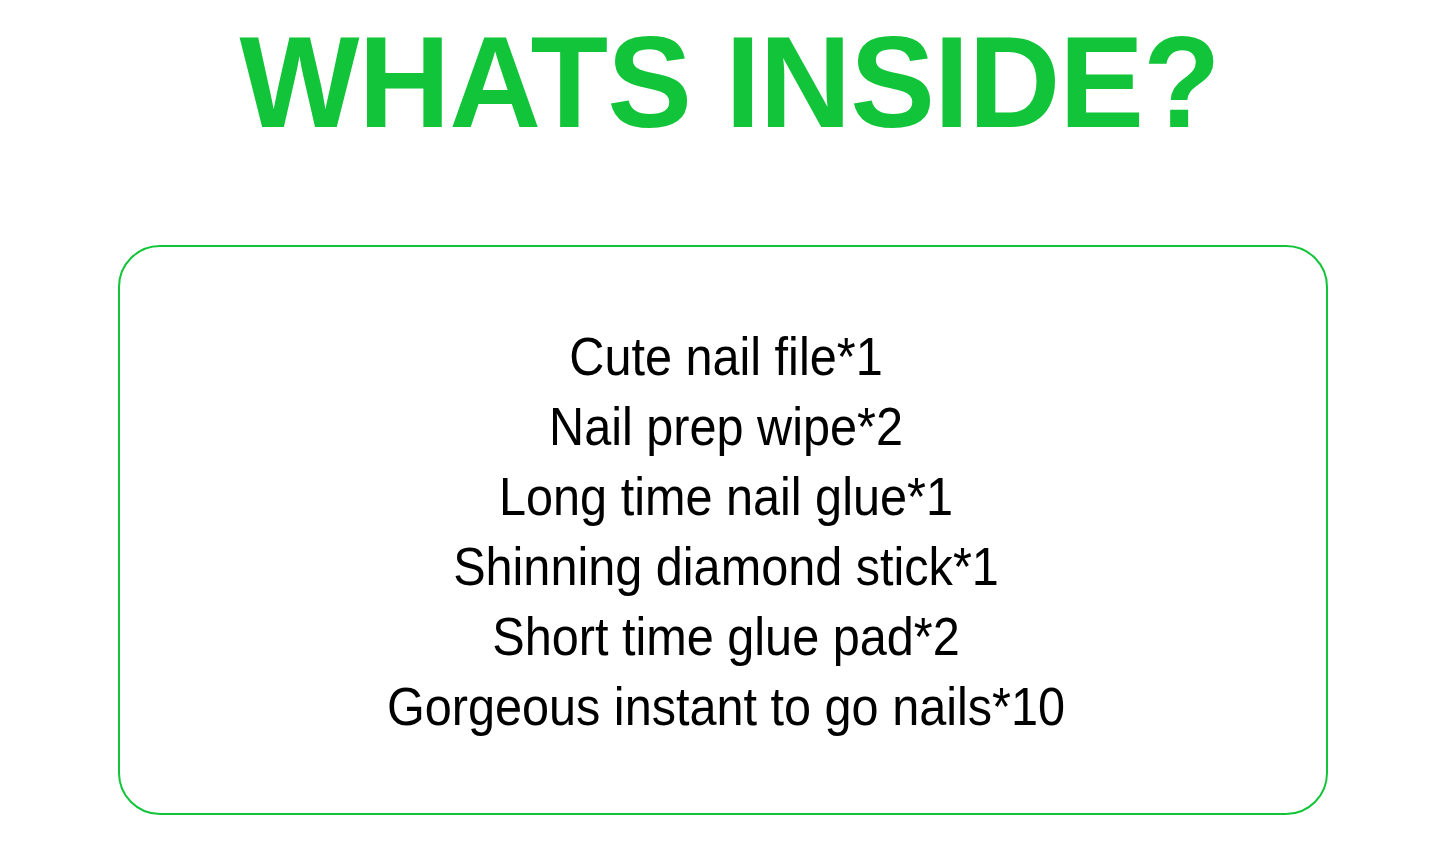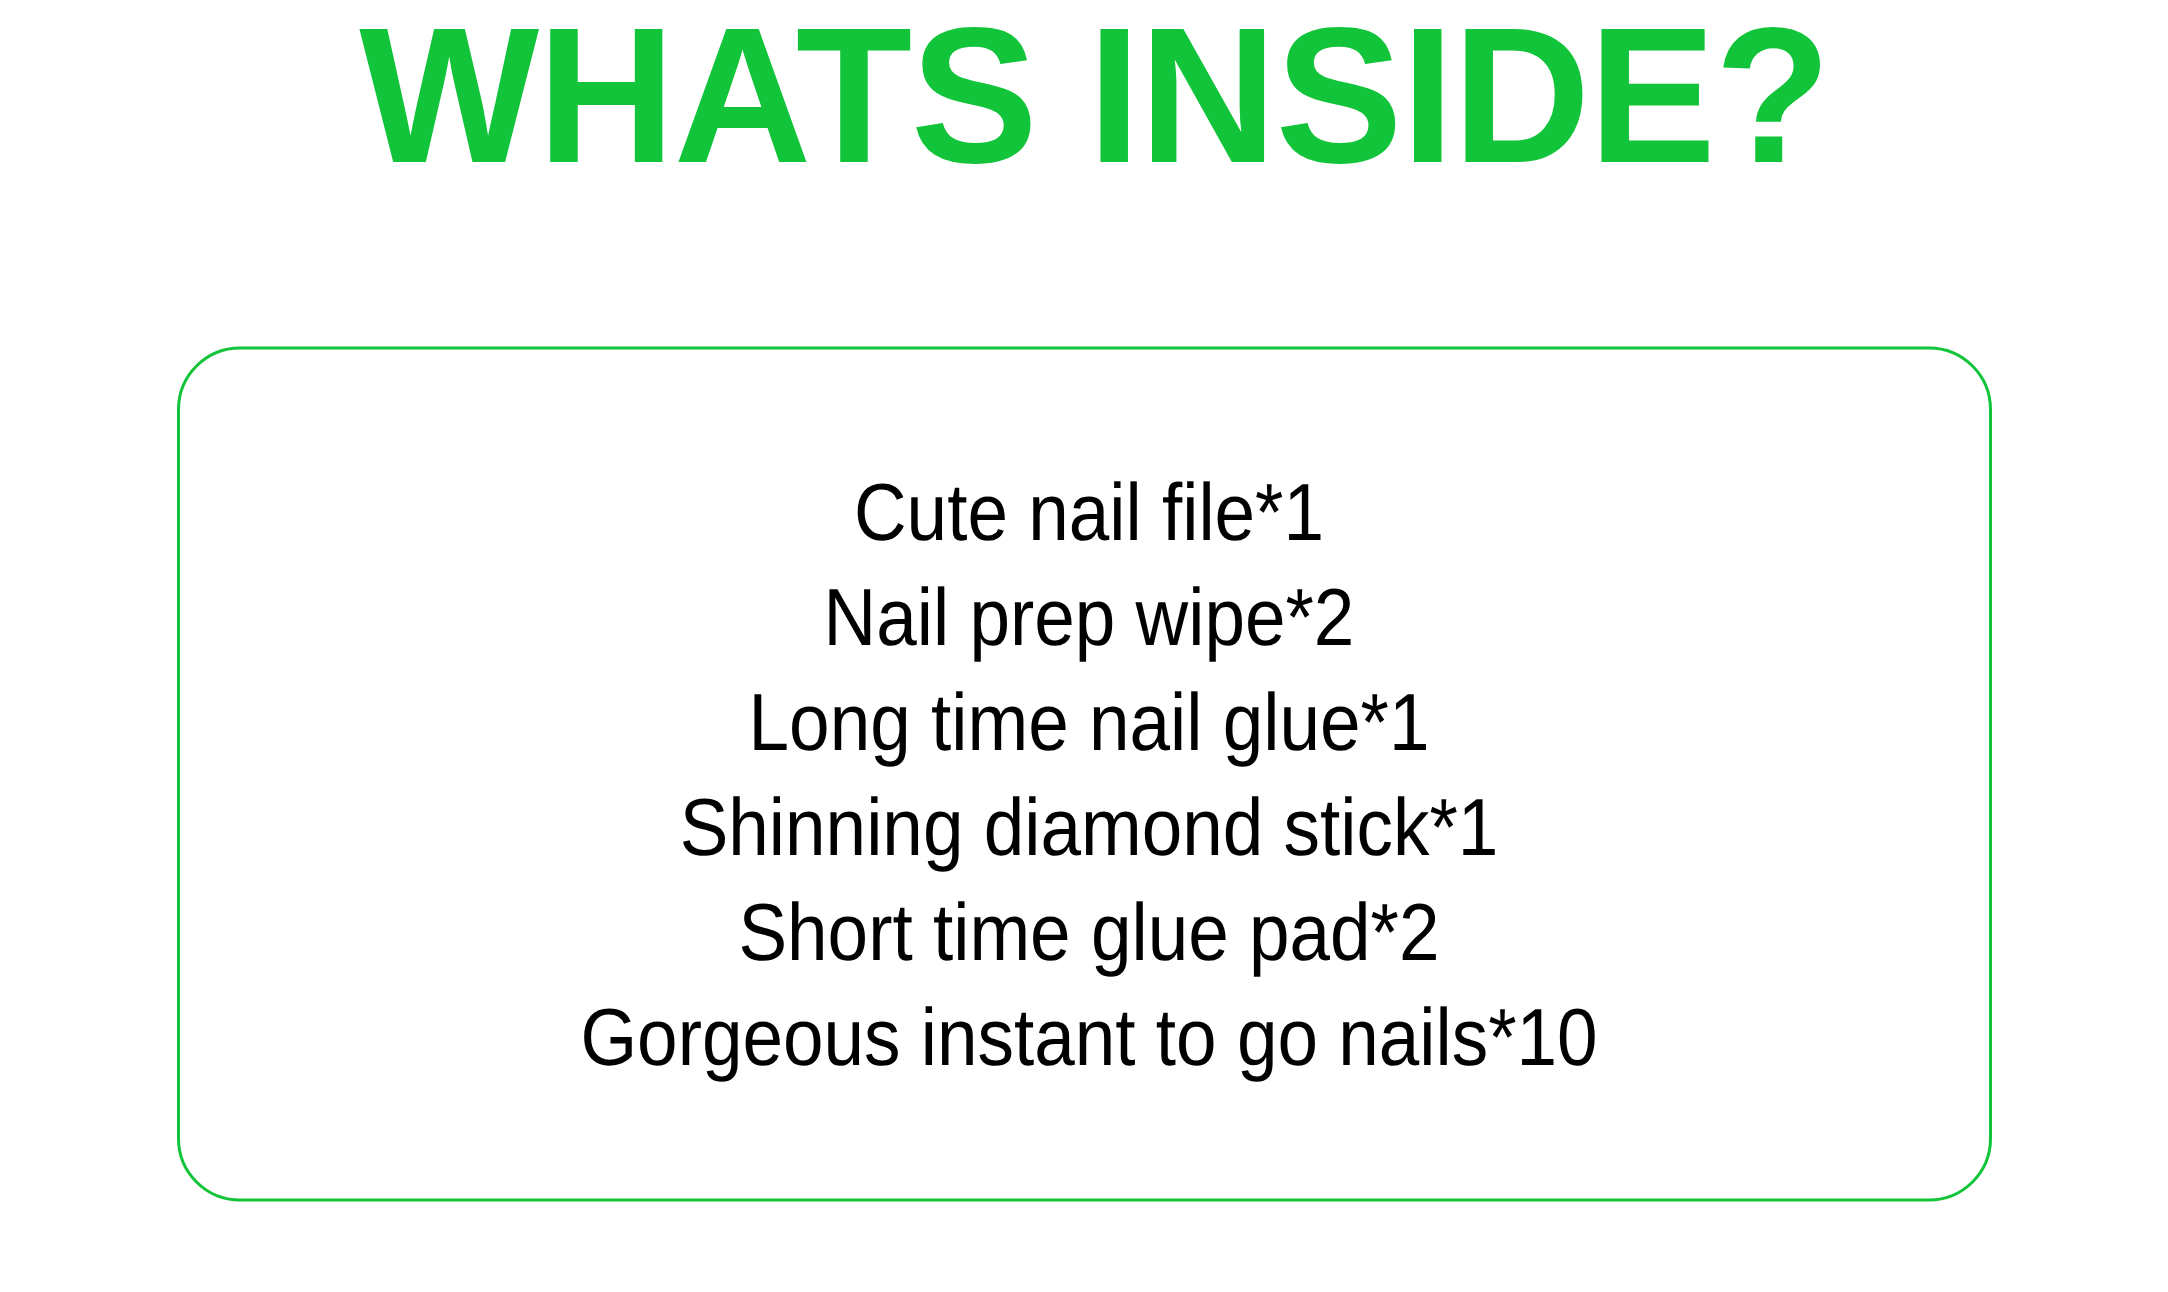--- a/index.html
+++ b/index.html
@@ -21,20 +21,21 @@
   }
 
   
   .title {
     position: absolute;
     left: 0;
     top: 0;
     width: 1445px;
     height: 165px;
     display: flex;
+    align-items: center;
     justify-content: center;
     padding-left: 14px;
     box-sizing: border-box;
   }
   .title-text {
     font-family: "Liberation Sans", "DejaVu Sans", sans-serif;
     font-weight: 700;
     font-size: 129px;
     line-height: 1;
     letter-spacing: -1px;
@@ -42,21 +43,21 @@
     white-space: nowrap;
     transform: scaleX(0.985);
     transform-origin: center;
     -webkit-font-smoothing: antialiased;
   }
 
   
   .contents-box {
     position: absolute;
     left: 118px;
-    top: 231px;
+    top: 245px;
     width: 1210px;
     height: 570px;
     box-sizing: border-box;
     border: 2px solid #12c439;
     border-radius: 42px;
     background: #ffffff;
     display: flex;
     align-items: center;
     justify-content: center;
   }

